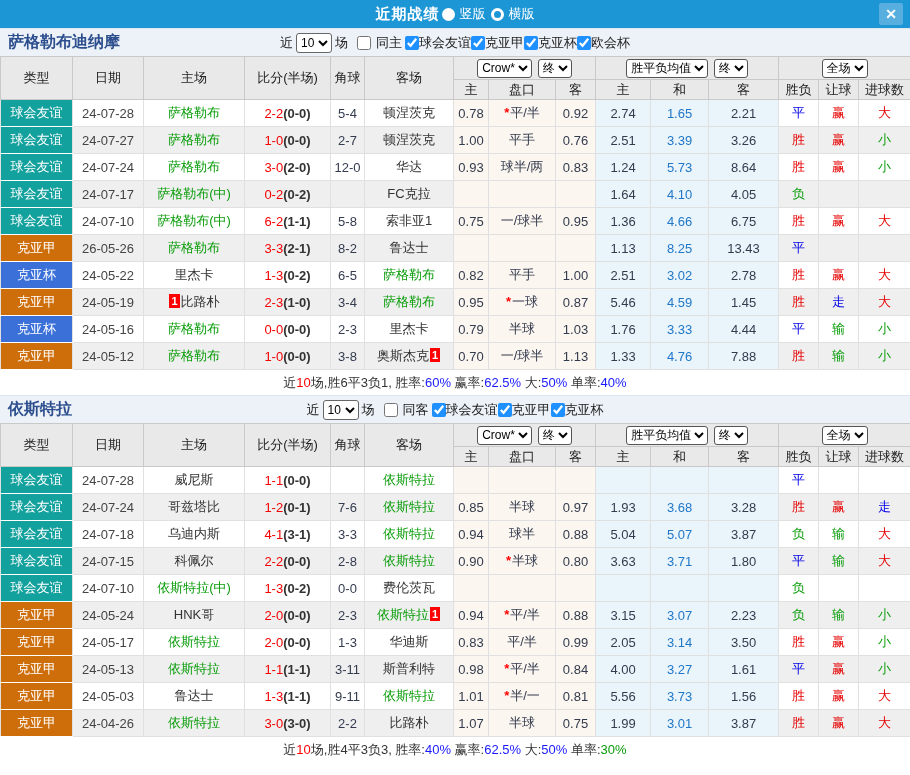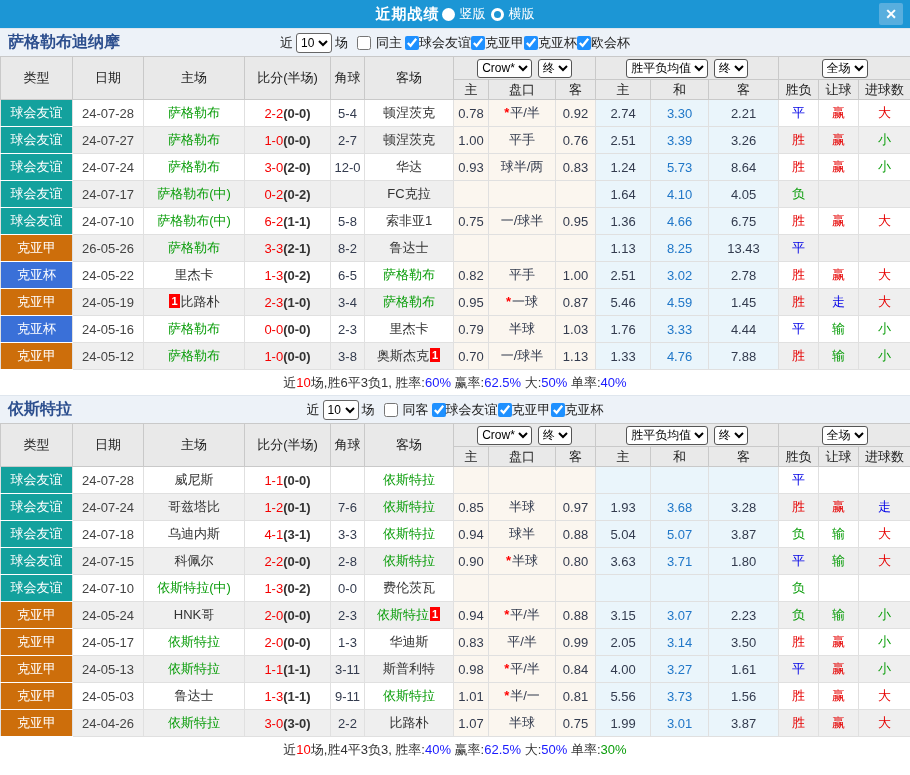--- a/index.html
+++ b/index.html
@@ -148,21 +148,21 @@
           <td class="type" style="background: rgb(19, 161, 157);">球会友谊</td>
           <td class="date">24-07-28</td>
           <td class="team"><span class="tgreen">萨格勒布</span></td>
           <td><span class="sc">2-2</span><span class="half">(0-0)</span></td>
           <td class="corner">5-4</td>
           <td class="team"><span>顿涅茨克</span></td>
           <td class="asian num">0.78</td>
           <td class="asian"><span class="star">*</span><span>平/半</span></td>
           <td class="asian num">0.92</td>
           <td class="euro">2.74</td>
-          <td class="euro mid">3.30</td>
+          <td class="euro mid">1.65</td>
           <td class="euro">2.21</td>
           <td class="res" style="color: rgb(0, 0, 230);">平</td>
           <td class="res" style="color: rgb(230, 0, 0);">赢</td>
           <td class="res" style="color: rgb(230, 0, 0);">大</td>
         </tr>
         <tr class="alt">
           <td class="type" style="background: rgb(19, 161, 157);">球会友谊</td>
           <td class="date">24-07-27</td>
           <td class="team"><span class="tgreen">萨格勒布</span></td>
           <td><span class="sc">1-0</span><span class="half">(0-0)</span></td>

